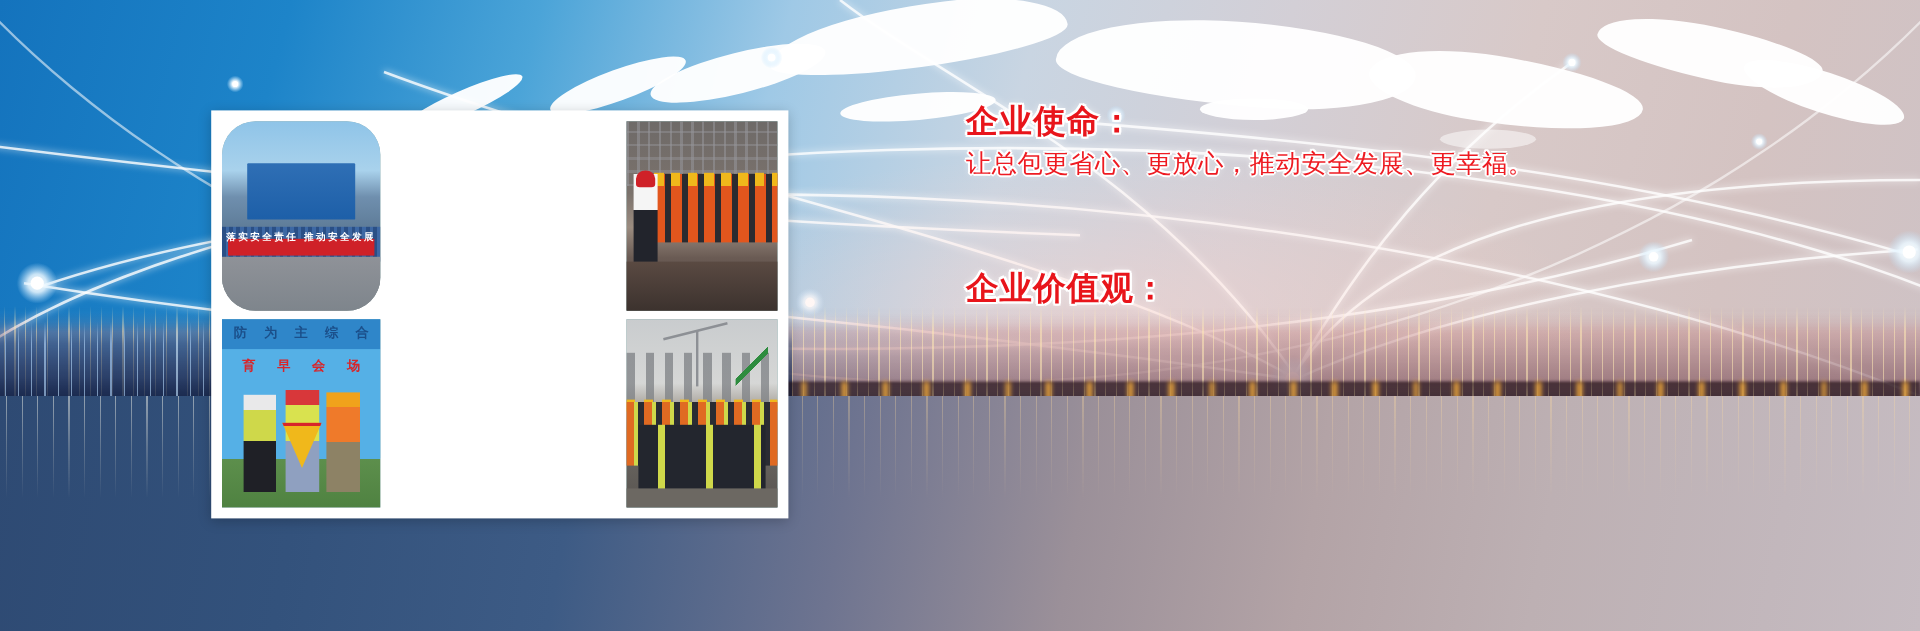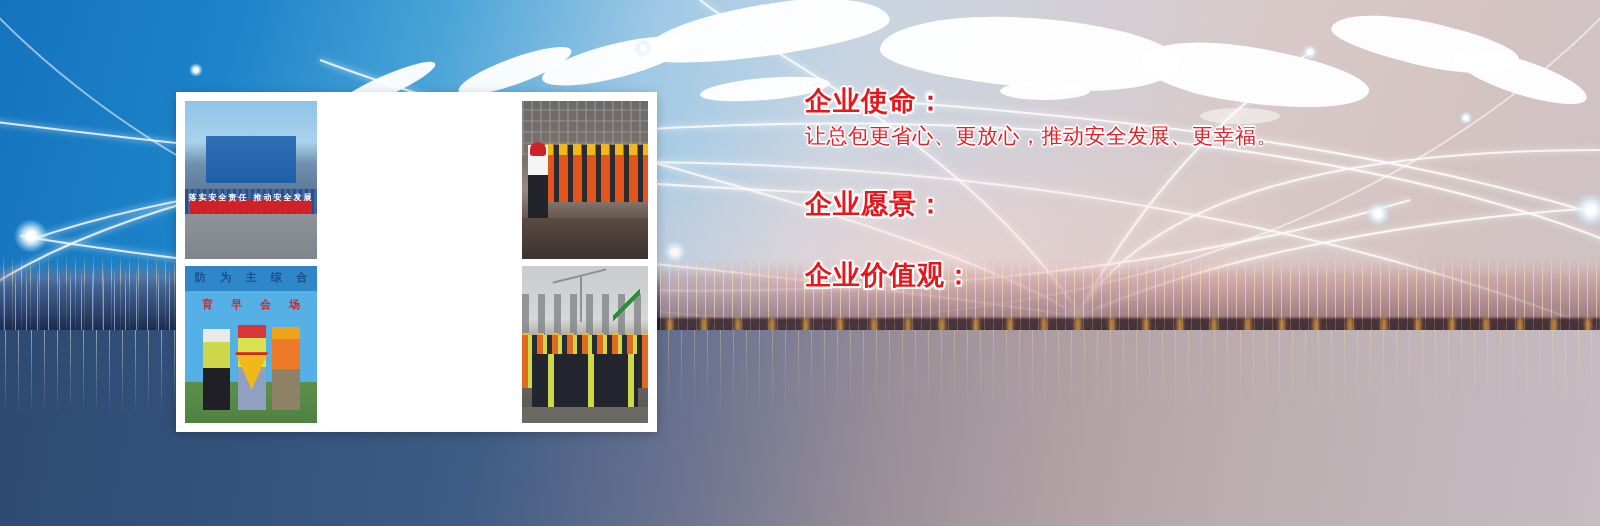--- a/index.html
+++ b/index.html
@@ -137,21 +137,21 @@
     position:absolute;left:176px;top:92px;width:481px;height:340px;
     background:#fff;padding:9px;
     box-shadow:0 2px 10px rgba(0,0,0,.22);
     display:grid;
     grid-template-columns:132px 1fr 126px;
     grid-template-rows:1fr 1fr;
     gap:7px;
   }
   .cell{position:relative;overflow:hidden;background:#8aa;}
   .cell.big{grid-column:2;grid-row:1 / span 2;}
-  .cell.tl{grid-column:1;grid-row:1;}
+  .cell.tl{grid-column:1;grid-row:1;border-radius:28px;}
   .cell.bl{grid-column:1;grid-row:2;}
   .cell.tr{grid-column:3;grid-row:1;}
   .cell.br{grid-column:3;grid-row:2;}
   .cell .ph{position:absolute;inset:0;}
   .cap{
     position:absolute;left:0;right:0;
     color:#fff;font-weight:bold;text-align:center;
     letter-spacing:2px;white-space:nowrap;overflow:hidden;
   }
 
@@ -379,21 +379,20 @@
   <div class="copy">
 
     <div class="block">
       <div class="heading">企业使命：</div>
       <div class="line">让总包更省心、更放心，推动安全发展、更幸福。</div>
     </div>
 
     <div class="gap1"></div>
 
     <div class="block">
-      <div class="heading">企业愿景：</div>
     </div>
 
     <div class="gap2"></div>
 
     <div class="block">
       <div class="heading">企业价值观：</div>
     </div>
 
   </div>
 </div>

